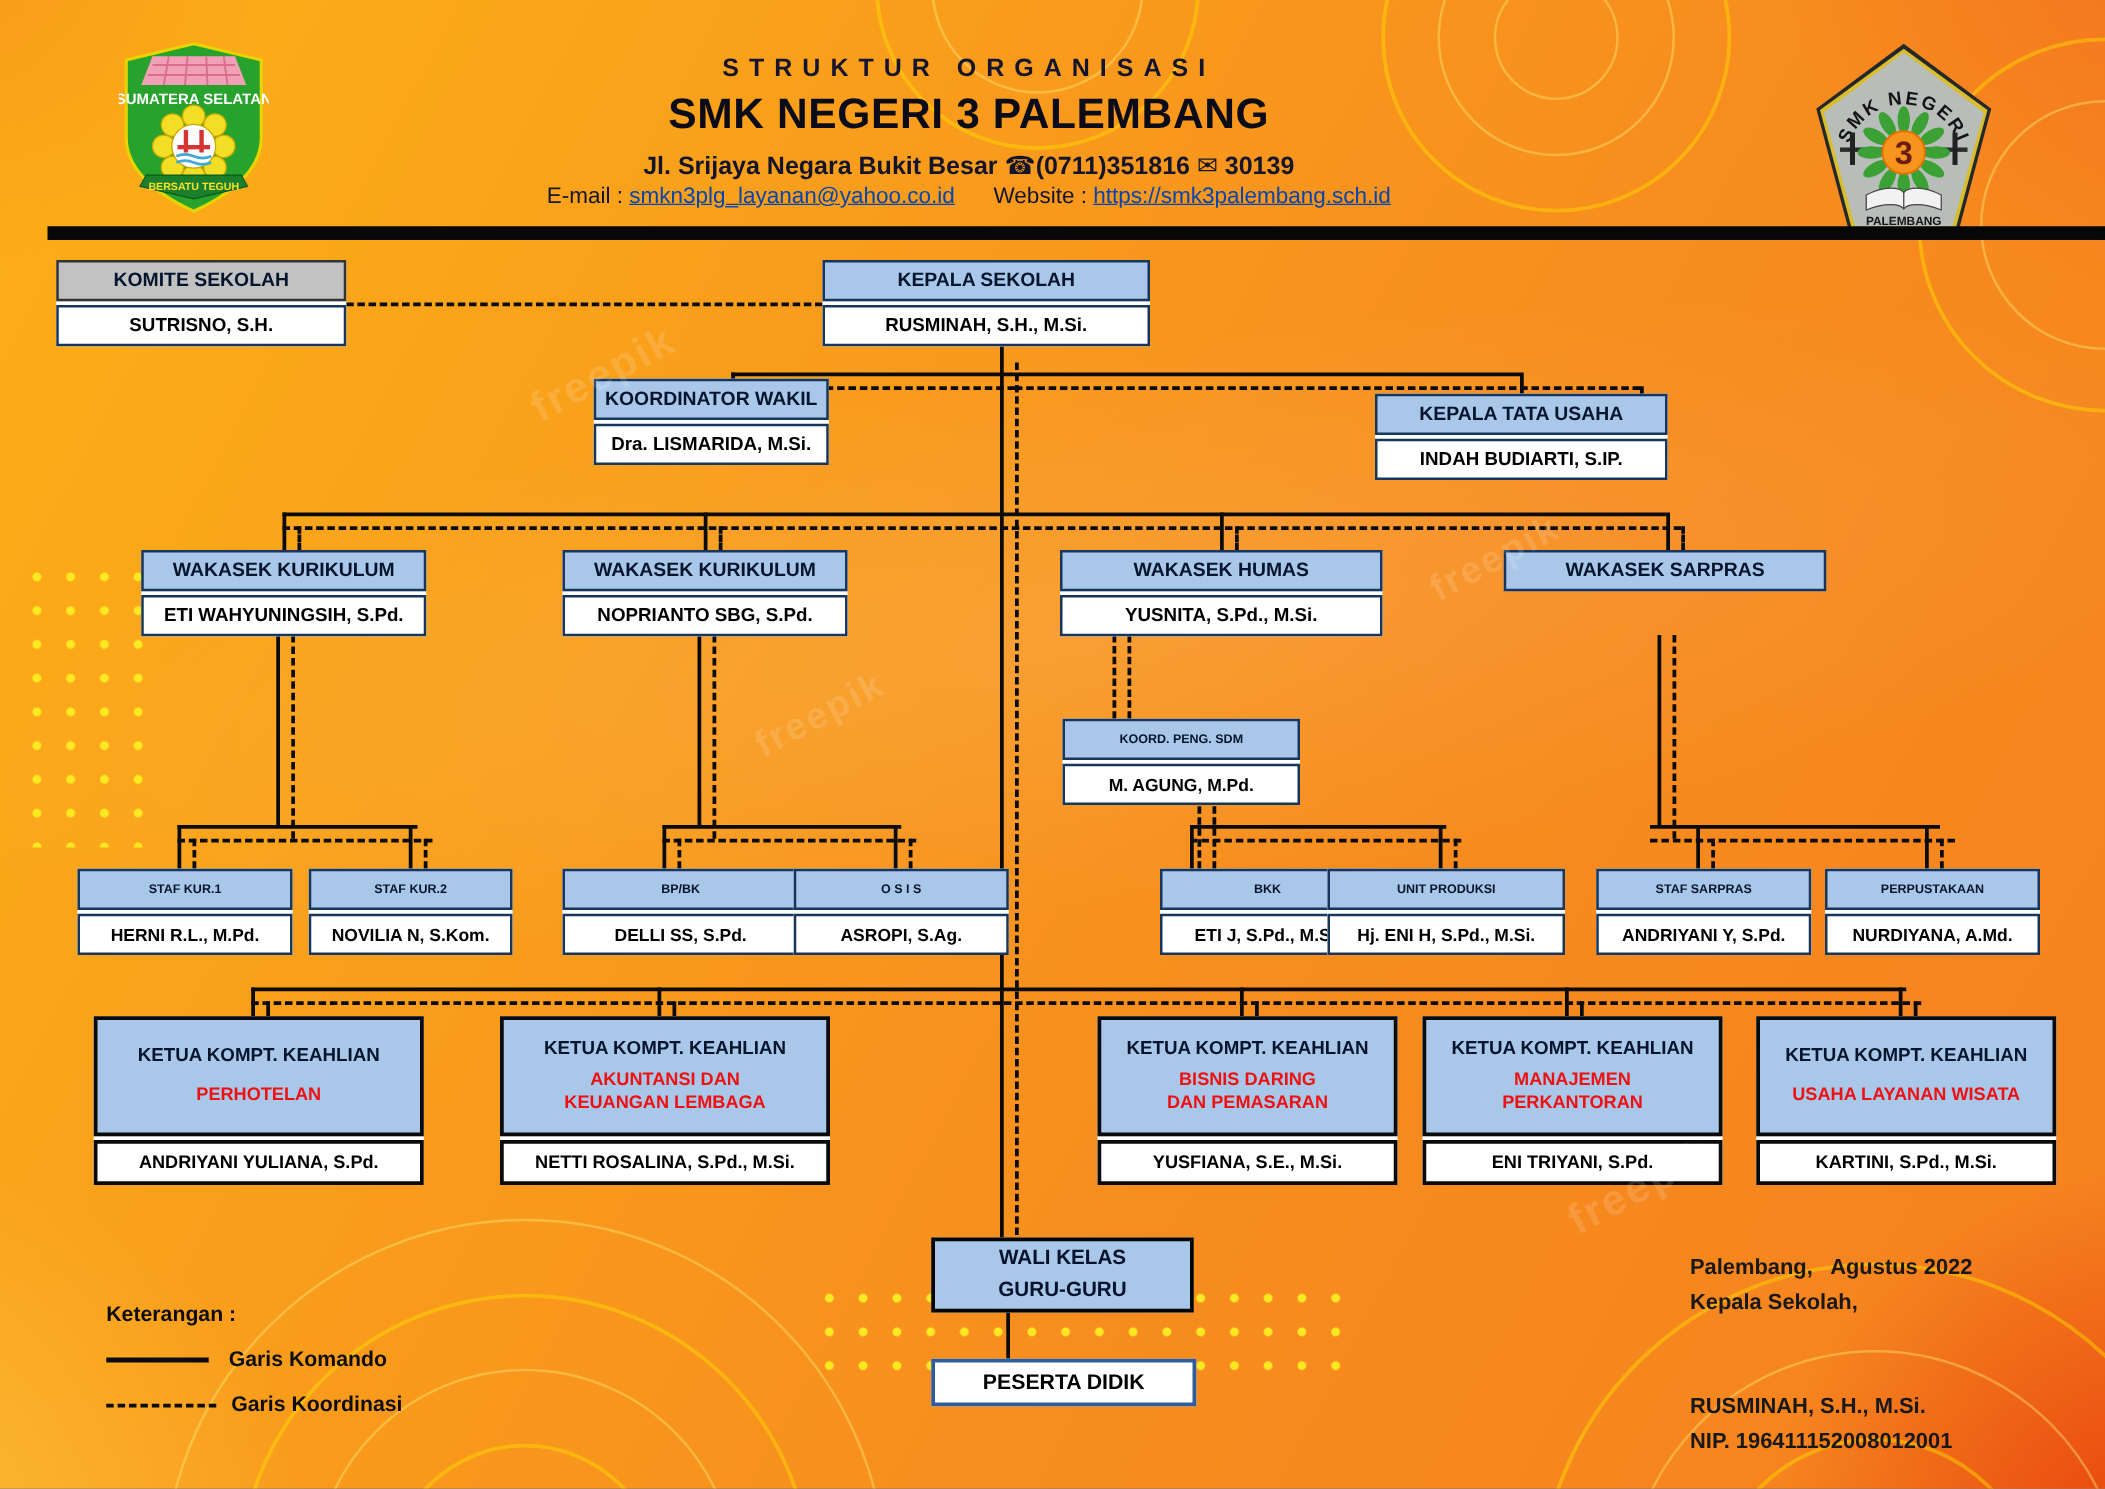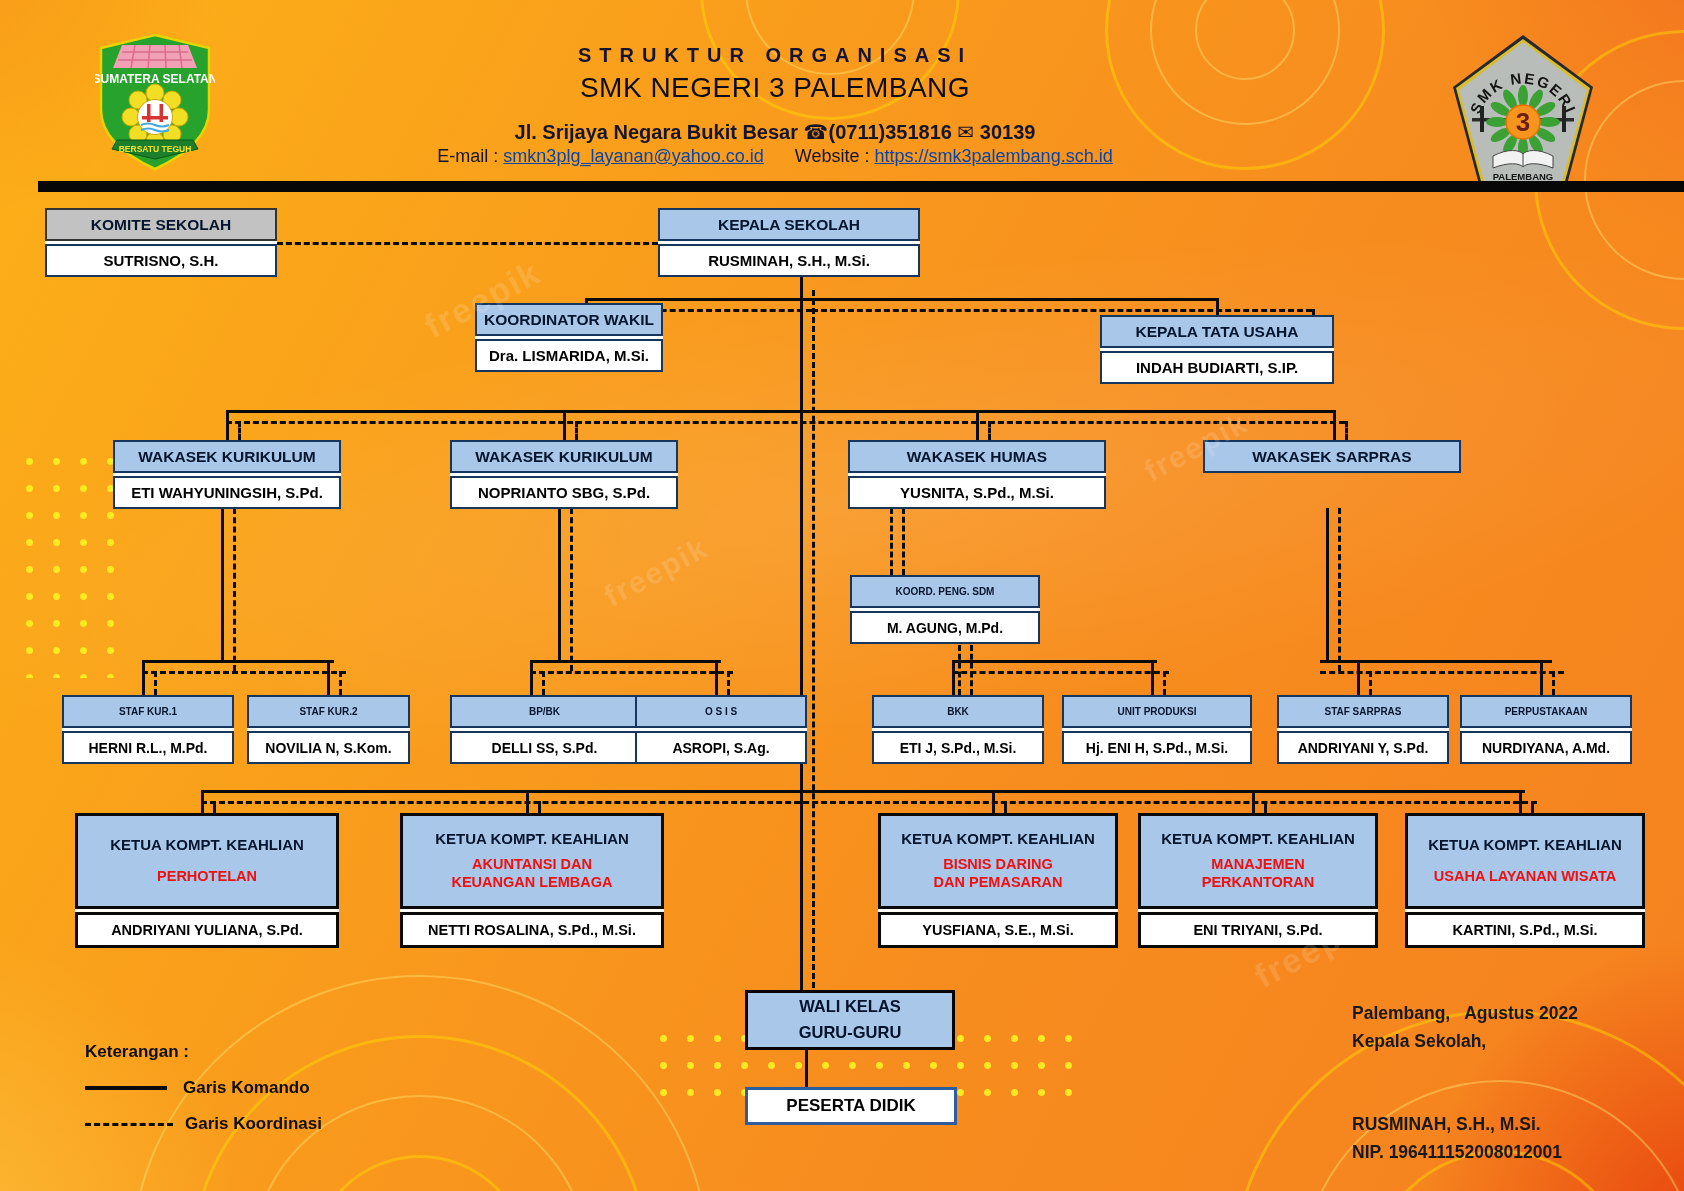--- a/index.html
+++ b/index.html
@@ -22,21 +22,21 @@
     background-image:radial-gradient(circle, rgba(252,238,33,.95) 3px, rgba(252,238,33,0) 4px);
     background-size:27px 27px;}
   .wm{position:absolute;z-index:3;color:rgba(255,255,255,.14);font-weight:bold;
     font-size:34px;transform:rotate(-28deg);pointer-events:none;letter-spacing:2px;}
 
   .topbar{position:absolute;left:38px;top:181px;width:1646px;height:11px;background:#070707;z-index:2;}
 
   
   .hcenter{position:absolute;left:775px;transform:translateX(-50%);white-space:nowrap;z-index:2;text-align:left;}
   .t1{top:44px;font-size:20px;font-weight:bold;letter-spacing:8px;color:#14142e;}
-  .t2{top:72px;font-size:28px;font-weight:normal;color:#0c0c18;letter-spacing:.5px;}
+  .t2{top:72px;font-size:34px;font-weight:bold;color:#0c0c18;letter-spacing:.5px;}
   .addr{top:120px;font-size:20px;font-weight:bold;color:#14142b;}
   .cicon{font-family:"DejaVu Sans",sans-serif;font-weight:normal;}
   .mailrow{top:146px;font-size:18px;font-weight:normal;color:#14142b;}
   .lnk{color:#0645AD;text-decoration:underline;cursor:pointer;}
   .wsp{margin-left:26px;}
 
   
   .lh{position:absolute;height:3px;background:#0b0b0b;z-index:1;display:block;}
   .lv{position:absolute;width:3px;background:#0b0b0b;z-index:1;display:block;}
   .dh{position:absolute;height:0;border-top:3px dashed #0b0b0b;z-index:1;display:block;}
@@ -296,21 +296,21 @@
     <div class="bd">NOVILIA N, S.Kom.</div>
   </div>
   <div class="obox sm" style="left:450px;top:695px;width:189px">
     <div class="hd">BP/BK</div>
     <div class="bd">DELLI SS, S.Pd.</div>
   </div>
   <div class="obox sm" style="left:635px;top:695px;width:172px">
     <div class="hd">O S I S</div>
     <div class="bd">ASROPI, S.Ag.</div>
   </div>
-  <div class="obox sm" style="left:872px;top:695px;width:172px">
+  <div class="obox sm" style="left:928px;top:695px;width:172px">
     <div class="hd">BKK</div>
     <div class="bd">ETI J, S.Pd., M.Si.</div>
   </div>
   <div class="obox sm" style="left:1062px;top:695px;width:190px">
     <div class="hd">UNIT PRODUKSI</div>
     <div class="bd">Hj. ENI H, S.Pd., M.Si.</div>
   </div>
   <div class="obox sm" style="left:1277px;top:695px;width:172px">
     <div class="hd">STAF SARPRAS</div>
     <div class="bd">ANDRIYANI Y, S.Pd.</div>

